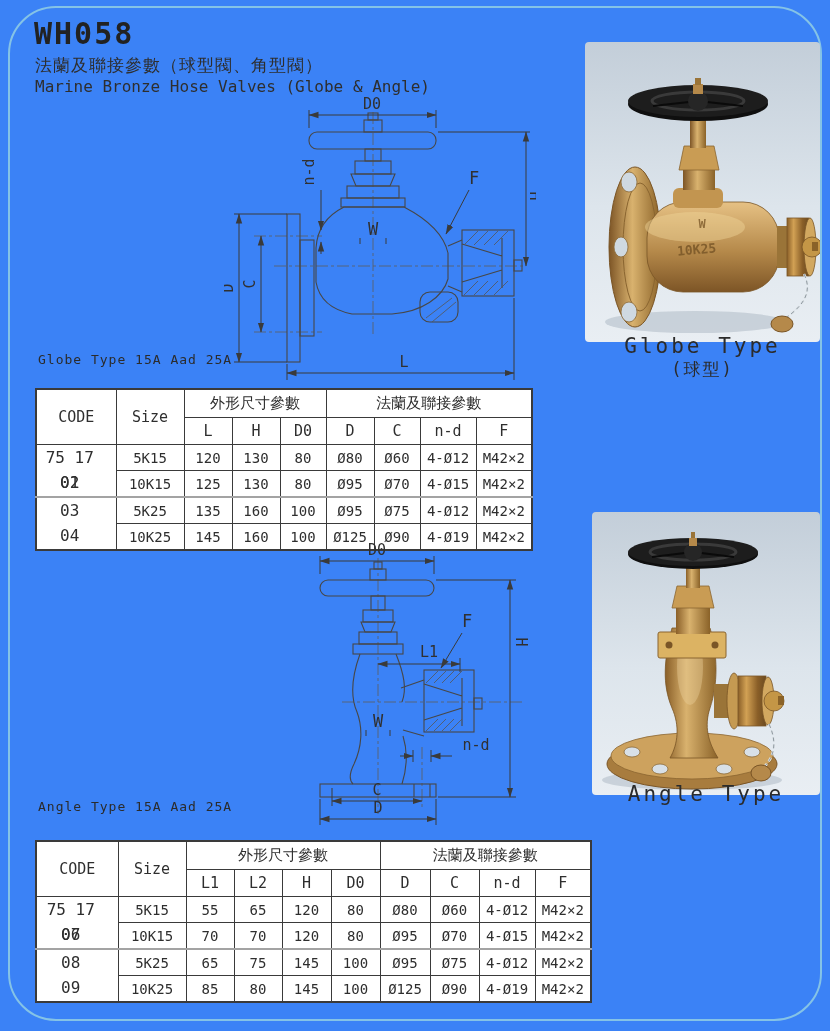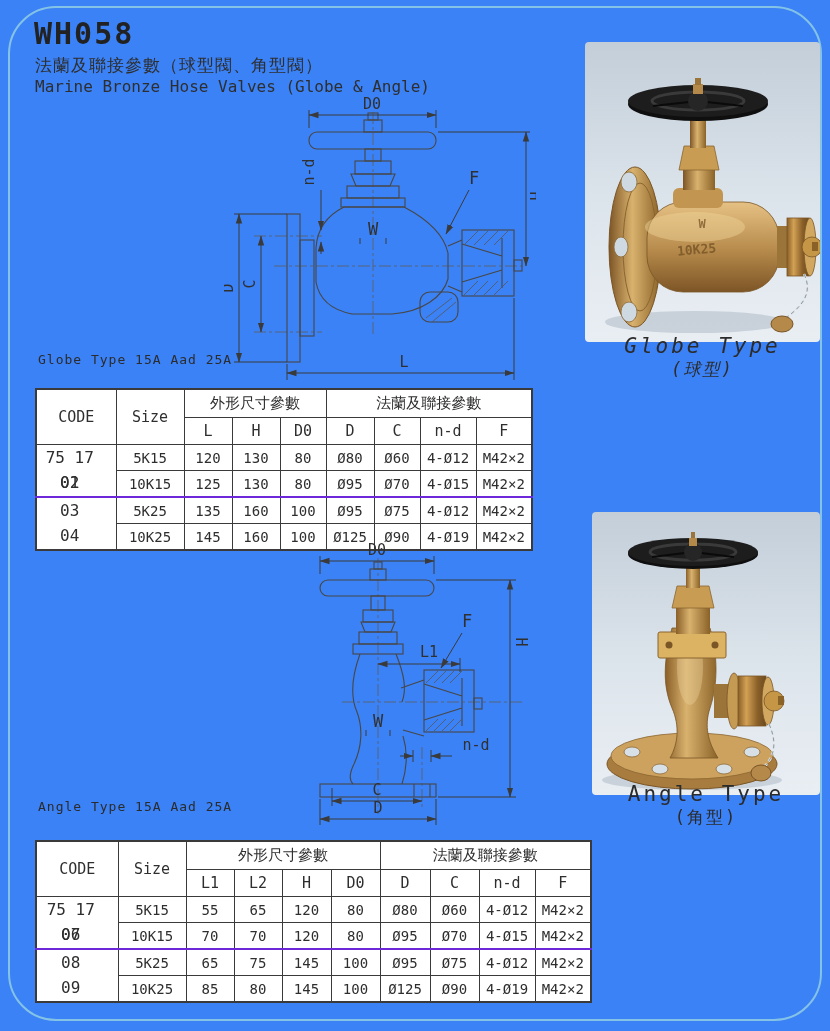--- a/index.html
+++ b/index.html
@@ -14,35 +14,35 @@
   .title-en{left:35px;top:77px;font-size:16px;}
   .badge{left:353px;top:27px;width:156px;height:33px;border:2.5px solid #2c2c2c;border-radius:17px;
          text-align:center;line-height:32px;font-size:21px;font-weight:bold;letter-spacing:2px;color:#222;}
   .section-label{font-size:13px;letter-spacing:1px;color:#2b2b2b;}
   .sec-globe{left:38px;top:352px;}
   .sec-angle{left:38px;top:799px;}
   
   .photo-caption{text-align:center;color:#2b2b2b;}
   .cap-line1{font-size:21px;letter-spacing:3px;}
   .cap-line2{font-size:17px;letter-spacing:2px;}
-  .cap-globe{left:585px;top:334px;width:235px;font-style:italic;}
+  .cap-globe{left:585px;top:334px;width:235px;}
   .cap-angle{left:592px;top:782px;width:228px;}
   
   table.spec{border-collapse:collapse;table-layout:fixed;border:2px solid #3a3a3a;background:#fff;}
   table.spec th,table.spec td{border:1px solid #3a3a3a;text-align:center;padding:0;font-weight:normal;}
   .t-globe{left:35px;top:388px;width:496px;}
   .t-angle{left:35px;top:840px;width:555px;}
   tr.h1 th{height:27px;font-size:15px;}
   tr.h2 th{height:26px;font-size:15px;}
   th.code-h,th.size-h{font-size:16px;}
   tr.dr td{height:25px;font-size:14px;}
   td.size{font-size:14px;}
   td.code-cell{vertical-align:top;padding:0;}
   .code-line{height:25px;line-height:25px;padding-right:13px;font-size:16px;}
-  tr.gsep td{border-top:2px solid #6d28d9;}
+  tr.gsep td{border-top:2px solid #a3a3a3;}
   
   .ln{stroke:#474747;stroke-width:1.1;fill:none;}
   .dim{stroke:#3a3a3a;stroke-width:1;fill:none;}
   .cl{stroke:#5d5d5d;stroke-width:.8;fill:none;stroke-dasharray:12 3 3 3;}
   .hat{stroke:#555;stroke-width:.8;fill:none;}
   .dtxt{font:15px "DejaVu Sans Mono",monospace;fill:#303030;}
   .mark-txt{font:bold 13px "DejaVu Sans Mono",monospace;}
 </style>
 </head>
 <body>
@@ -384,21 +384,20 @@
       <ellipse cx="176" cy="189" rx="6" ry="24" fill="#d2a860" stroke="#7a5526" stroke-width=".8"></ellipse>
       <circle cx="182" cy="189" r="10" fill="#c49646" stroke="#7a5526" stroke-width=".8"></circle>
       <rect x="186" y="184" width="6" height="9" fill="#8a6228"></rect>
     </g>
     <path d="M177,212 C188,236 178,250 170,257" fill="none" stroke="#dfe5e9" stroke-width="2.5" stroke-dasharray="4 3"></path>
     <path d="M177,212 C188,236 178,250 170,257" fill="none" stroke="#8d979f" stroke-width="1" stroke-dasharray="4 3"></path>
     <ellipse cx="169" cy="261" rx="10" ry="8" fill="#b5894a" stroke="#7a5526"></ellipse>
   </svg>
   <div class="abs photo-caption cap-angle">
     <div class="cap-line1">Angle Type</div>
-    <div class="cap-line2">(角型)</div>
   </div>
 
   <div class="abs section-label sec-angle">Angle Type 15A Aad 25A</div>
 
   <table class="spec abs t-angle">
     <colgroup>
       <col style="width:82px">
         <col style="width:68px">
         <col style="width:48px">
         <col style="width:48px">

